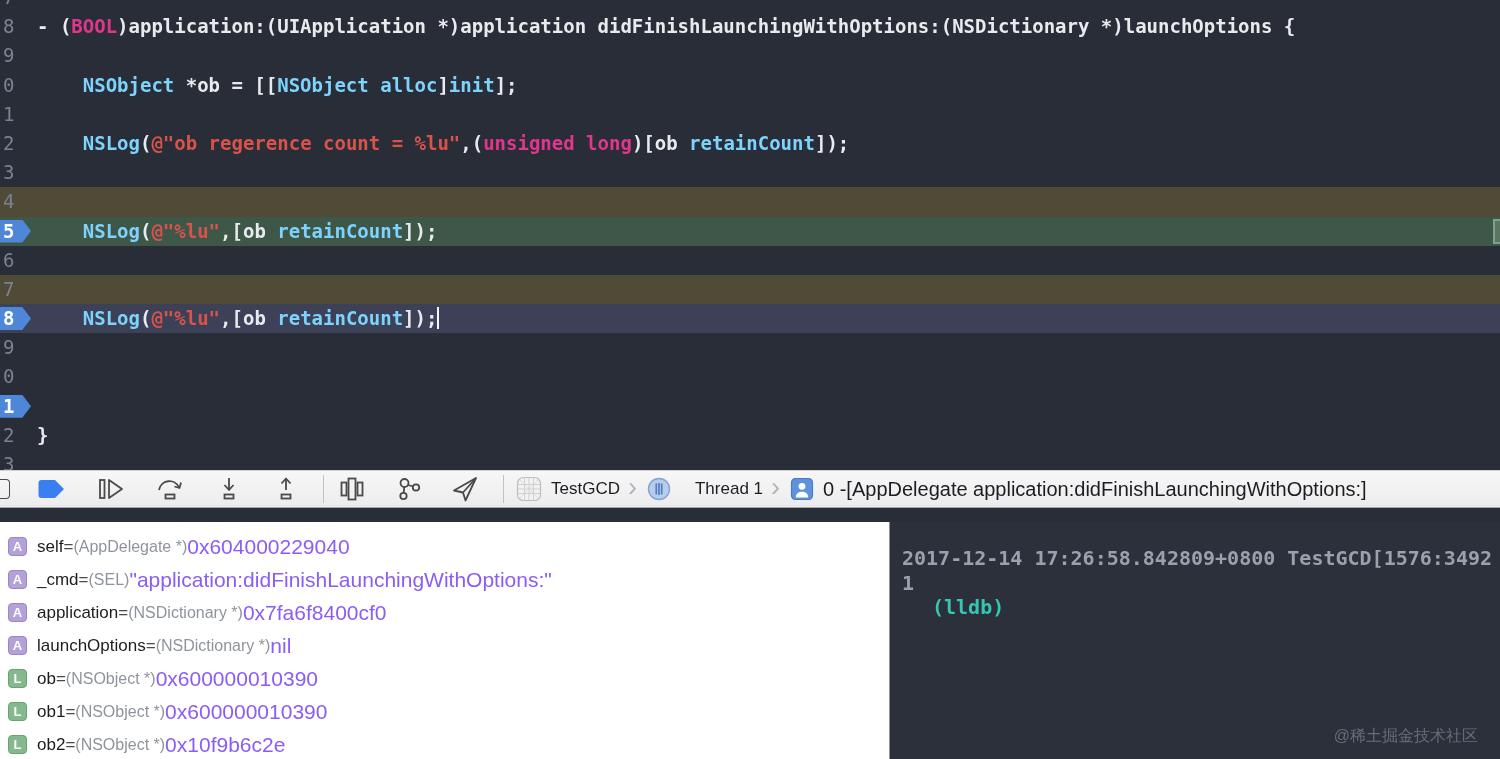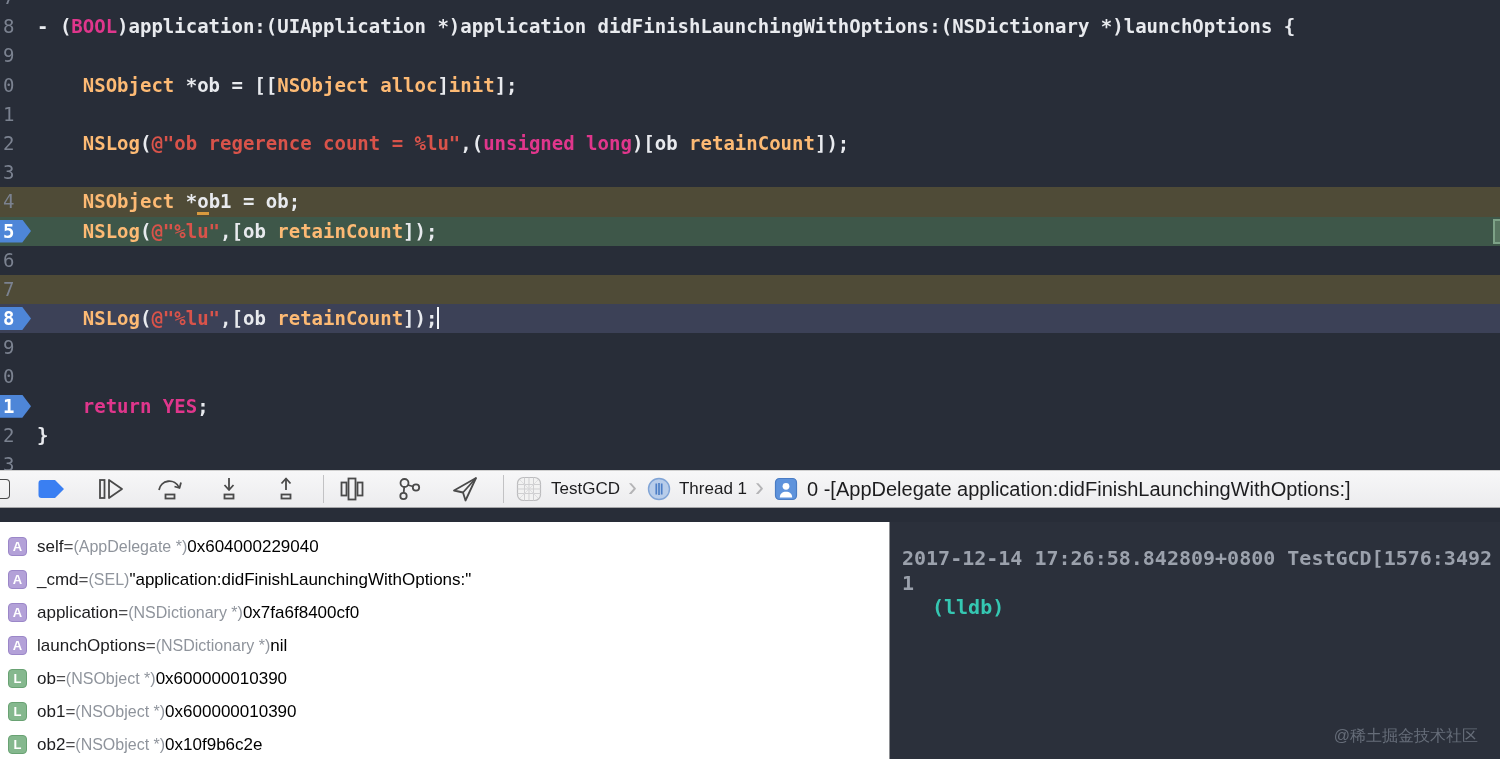--- a/index.html
+++ b/index.html
@@ -30,21 +30,21 @@
     clip-path:polygon(0 0, 72% 0, 100% 50%, 72% 100%, 0 100%);
   }
   .gutter .lnum { position:relative; z-index:2; }
   .gutter.has-bp .lnum { color:#ffffff; font-weight:700; }
   .code {
     position:relative; z-index:1; padding-left:11px; white-space:pre;
     font-size:19px; font-weight:600; color:#e8eaee; overflow:hidden;
   }
   .tok-p { color:#e8eaee; }
   .tok-k { color:#e0368c; }
-  .tok-t { color:#fdba74; }
+  .tok-t { color:#7dd3fc; }
   .tok-s { color:#d9534a; }
   .tok-u { color:#e8eaee; border-bottom:3px solid #d99a3e; }
   .caret { display:inline-block; width:2px; height:22px; background:#f5f7fa; vertical-align:-4px; }
   .line-tag {
     position:absolute; right:0; top:2px; bottom:2px; width:7px;
     background:#587661; border:2px solid #7da287; border-right:none;
   }
 
   
   .toolbar {
@@ -68,21 +68,21 @@
   .var-row { display:flex; align-items:center; height:33px; white-space:nowrap; overflow:hidden; }
   .var-badge {
     flex:none; width:19px; height:19px; border-radius:4px; margin-right:10px;
     color:#fff; font-size:13px; font-weight:700; display:flex; align-items:center; justify-content:center;
   }
   .badge-A { background:#b3a1d8; border:1px solid #9b87c8; }
   .badge-L { background:#85b88e; border:1px solid #69a273; }
   .var-name { font-size:17px; font-weight:400; color:#1d1d1f; }
   .var-eq { font-size:17px; color:#4a4a4c; }
   .var-type { font-size:16px; color:#8f949c; }
-  .var-val { font-size:17px; color:#000000; }
+  .var-val { font-size:21px; color:#8b5cf6; }
 
   .console {
     position:relative; flex:1; height:100%; background:#2b303b;
     border-left:1px solid #8e9094; overflow:hidden;
     font-family:"DejaVu Sans Mono", monospace; padding:24px 0 0 12px;
   }
   .con-line { white-space:pre; overflow:hidden; font-size:20px; line-height:24.6px; font-weight:600; }
   .con-log { color:#9ba1ac; }
   .con-prompt { color:#35c7b2;margin-left:30px; }
   .watermark {
@@ -122,21 +122,20 @@
       <div class="ed-row">
         <div class="gutter"><span class="lnum">2</span></div>
         <div class="code"><span class="tok-p">    </span><span class="tok-t">NSLog</span><span class="tok-p">(</span><span class="tok-s">@"ob regerence count = %lu"</span><span class="tok-p">,(</span><span class="tok-k">unsigned long</span><span class="tok-p">)[ob </span><span class="tok-t">retainCount</span><span class="tok-p">]);</span></div>
       </div>
       <div class="ed-row">
         <div class="gutter"><span class="lnum">3</span></div>
         <div class="code"></div>
       </div>
       <div class="ed-row hl-olive">
         <div class="gutter"><span class="lnum">4</span></div>
-        <div class="code"><span class="tok-p">    </span><span class="tok-t">NSObject</span><span class="tok-p"> *</span><span class="tok-u">o</span><span class="tok-p">b1 = ob;</span></div>
       </div>
       <div class="ed-row hl-green">
         <div class="gutter has-bp"><div class="bp-arrow"></div><span class="lnum">5</span></div>
         <div class="code"><span class="tok-p">    </span><span class="tok-t">NSLog</span><span class="tok-p">(</span><span class="tok-s">@"%lu"</span><span class="tok-p">,[ob </span><span class="tok-t">retainCount</span><span class="tok-p">]);</span></div>
         <div class="line-tag"></div>
       </div>
       <div class="ed-row">
         <div class="gutter"><span class="lnum">6</span></div>
         <div class="code"></div>
       </div>
@@ -150,21 +149,20 @@
       <div class="ed-row">
         <div class="gutter"><span class="lnum">9</span></div>
         <div class="code"></div>
       </div>
       <div class="ed-row">
         <div class="gutter"><span class="lnum">0</span></div>
         <div class="code"></div>
       </div>
       <div class="ed-row">
         <div class="gutter has-bp"><div class="bp-arrow"></div><span class="lnum">1</span></div>
-        <div class="code"><span class="tok-p">    </span><span class="tok-k">return</span><span class="tok-p"> </span><span class="tok-k">YES</span><span class="tok-p">;</span></div>
       </div>
       <div class="ed-row">
         <div class="gutter"><span class="lnum">2</span></div>
         <div class="code"><span class="tok-p">}</span></div>
       </div>
       <div class="ed-row">
         <div class="gutter"><span class="lnum">3</span></div>
         <div class="code"></div>
       </div>
     </div>
@@ -242,21 +240,21 @@
       </svg>
     </span>
     <span class="crumb-label" style="margin-left:9px;">TestGCD</span>
     <span class="chev" style="margin-left:8px;">›</span>
     <span class="tb-btn" style="margin-left:10px;">
       <svg width="24" height="24" viewBox="0 0 24 24">
         <circle cx="12" cy="12" r="10.5" fill="#b8cdea" stroke="#80a4d6" stroke-width="1.4"></circle>
         <path d="M9.3 6.5 V17.5 M12 6 V18 M14.7 6.5 V17.5" stroke="#4d7fc6" stroke-width="1.7"></path>
       </svg>
     </span>
-    <span class="crumb-label" style="margin-left:8px;">Thread 1</span>
+    <span class="crumb-label" style="margin-left:24px;">Thread 1</span>
     <span class="chev" style="margin-left:8px;">›</span>
     <span class="tb-btn" style="margin-left:10px;">
       <svg width="24" height="24" viewBox="0 0 24 24">
         <rect x="1.5" y="1.5" width="21" height="21" rx="4" fill="#5e93dc" stroke="#4a7cc4" stroke-width="1.2"></rect>
         <circle cx="12" cy="9.3" r="3.4" fill="#ffffff"></circle>
         <path d="M5.8 20.5 c0-4 2.7-5.8 6.2-5.8 s6.2 1.8 6.2 5.8 Z" fill="#ffffff"></path>
       </svg>
     </span>
     <span class="frame-label" style="margin-left:9px;">0 -[AppDelegate application:didFinishLaunchingWithOptions:]</span>
   </div>

